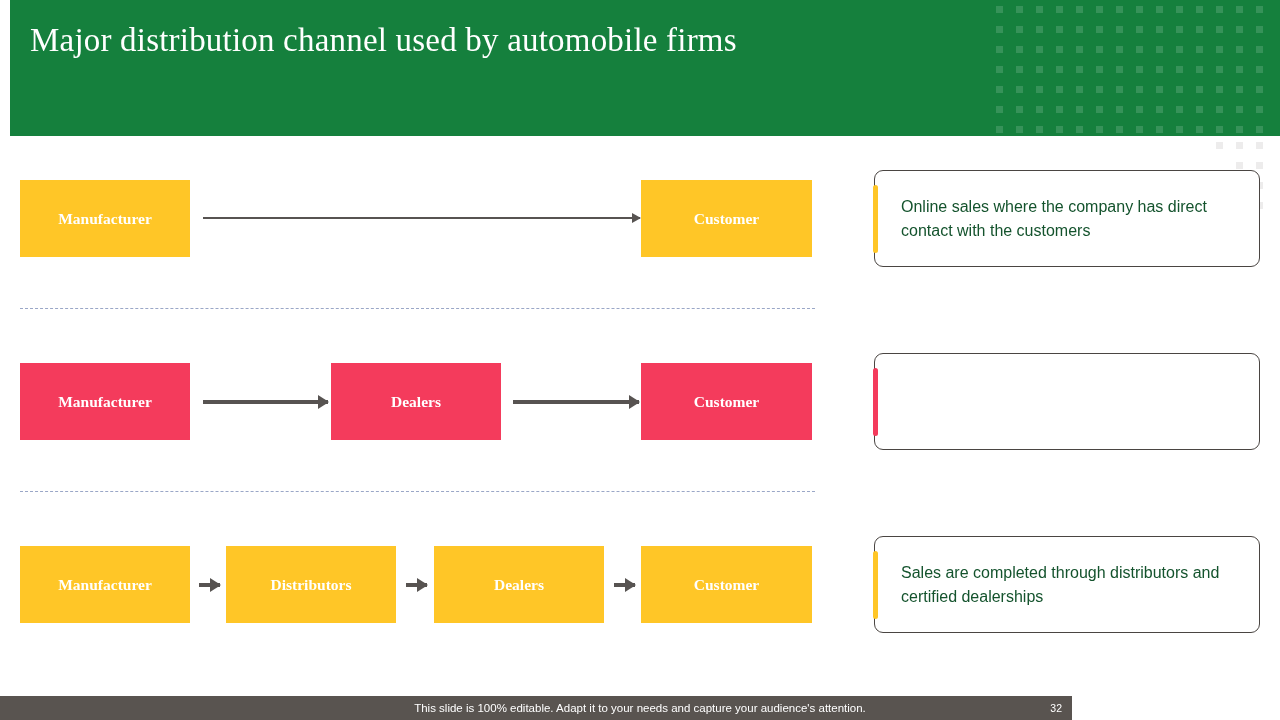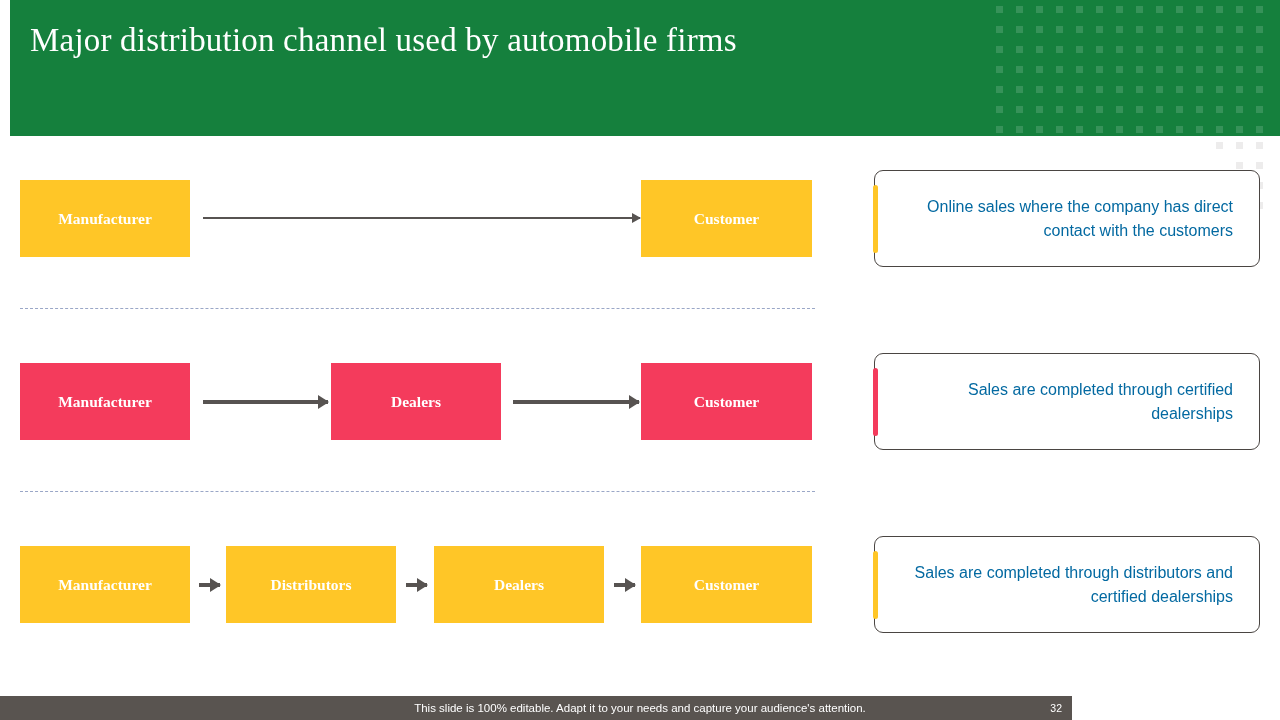--- a/index.html
+++ b/index.html
@@ -145,22 +145,22 @@
   .callout .accent {
     position: absolute;
     left: -2px;
     top: 14px;
     width: 5px;
     height: 68px;
     border-radius: 3px;
   }
   .callout .txt {
     font-size: 16px;
-    color: #0369a1;
-    text-align: right;
+    color: #14532d;
+    text-align: left;
     line-height: 1.45;
     padding: 0 26px;
   }
 
   
   .footer {
     position: absolute;
     left: 0;
     bottom: 0;
     width: 1072px;
@@ -374,21 +374,20 @@
   </div>
 </div>
 
 <div class="callout" style="top:170px">
   <div class="accent" style="background:#ffc627"></div>
   <div class="txt">Online sales where the company has direct contact with the customers</div>
 </div>
 
 <div class="callout" style="top:353px">
   <div class="accent" style="background:#f43b5c"></div>
-  <div class="txt">Sales are completed through certified dealerships</div>
 </div>
 
 <div class="callout" style="top:536px">
   <div class="accent" style="background:#ffc627"></div>
   <div class="txt">Sales are completed through distributors and certified dealerships</div>
 </div>
 
 <div class="footer">
   <div class="footer-text">This slide is 100% editable. Adapt it to your needs and capture your audience's attention.</div>
   <div class="footer-page">32</div>

